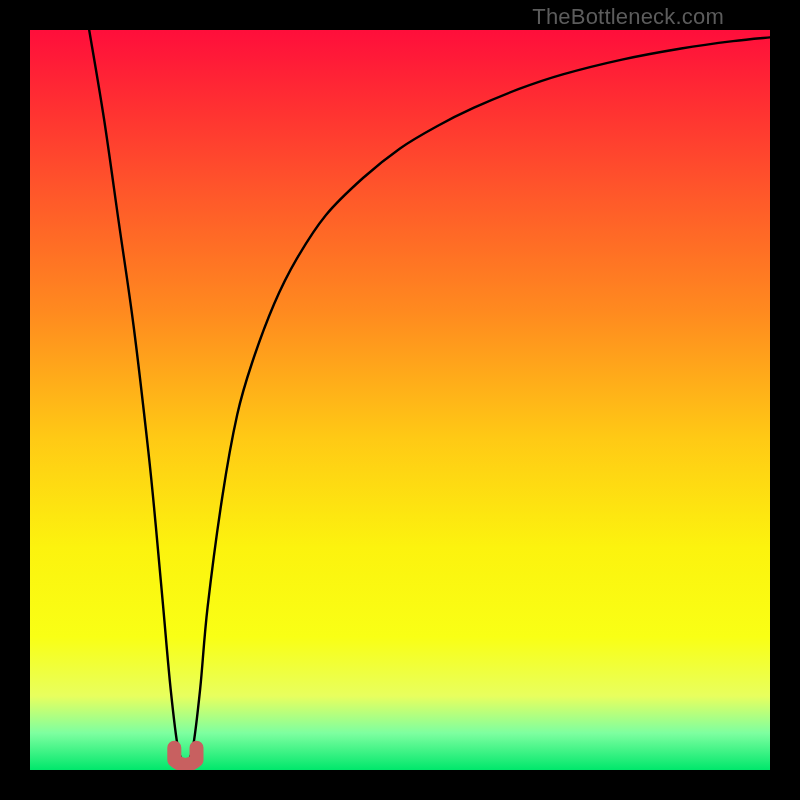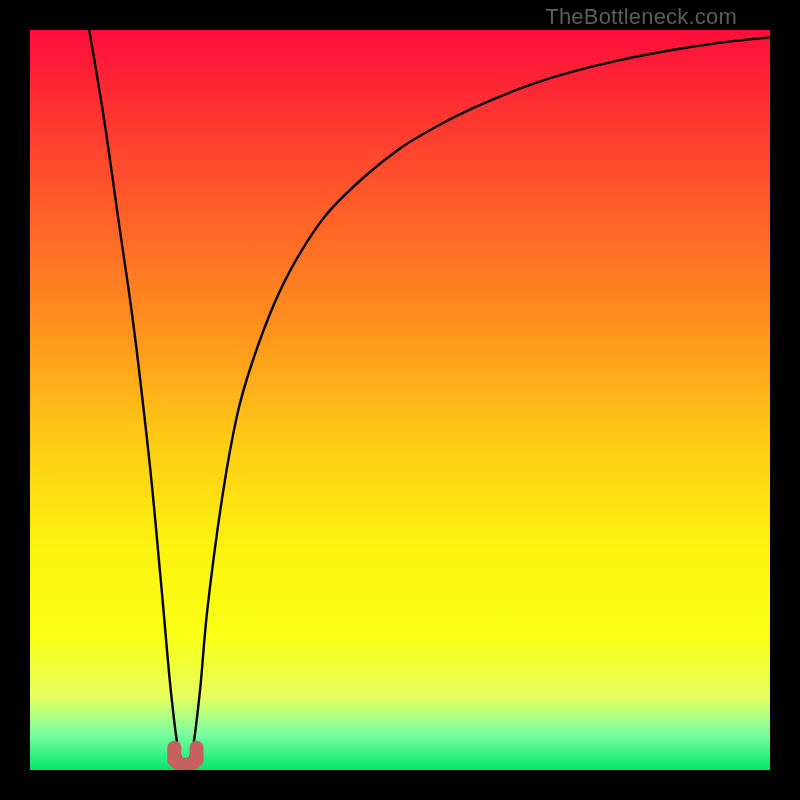--- a/index.html
+++ b/index.html
@@ -11,21 +11,20 @@
     background: #000;
     font-family: Arial, Helvetica, sans-serif;
   }
   .frame {
     position: absolute;
     top: 0;
     left: 0;
     width: 736px;
     height: 800px;
     background: #000;
-    padding-left: 13px;
   }
   .plot {
     position: absolute;
     top: 30px;
     left: 30px;
     width: 740px;
     height: 740px;
     background: linear-gradient(
       to bottom,
       #ff0e3b 0%,

